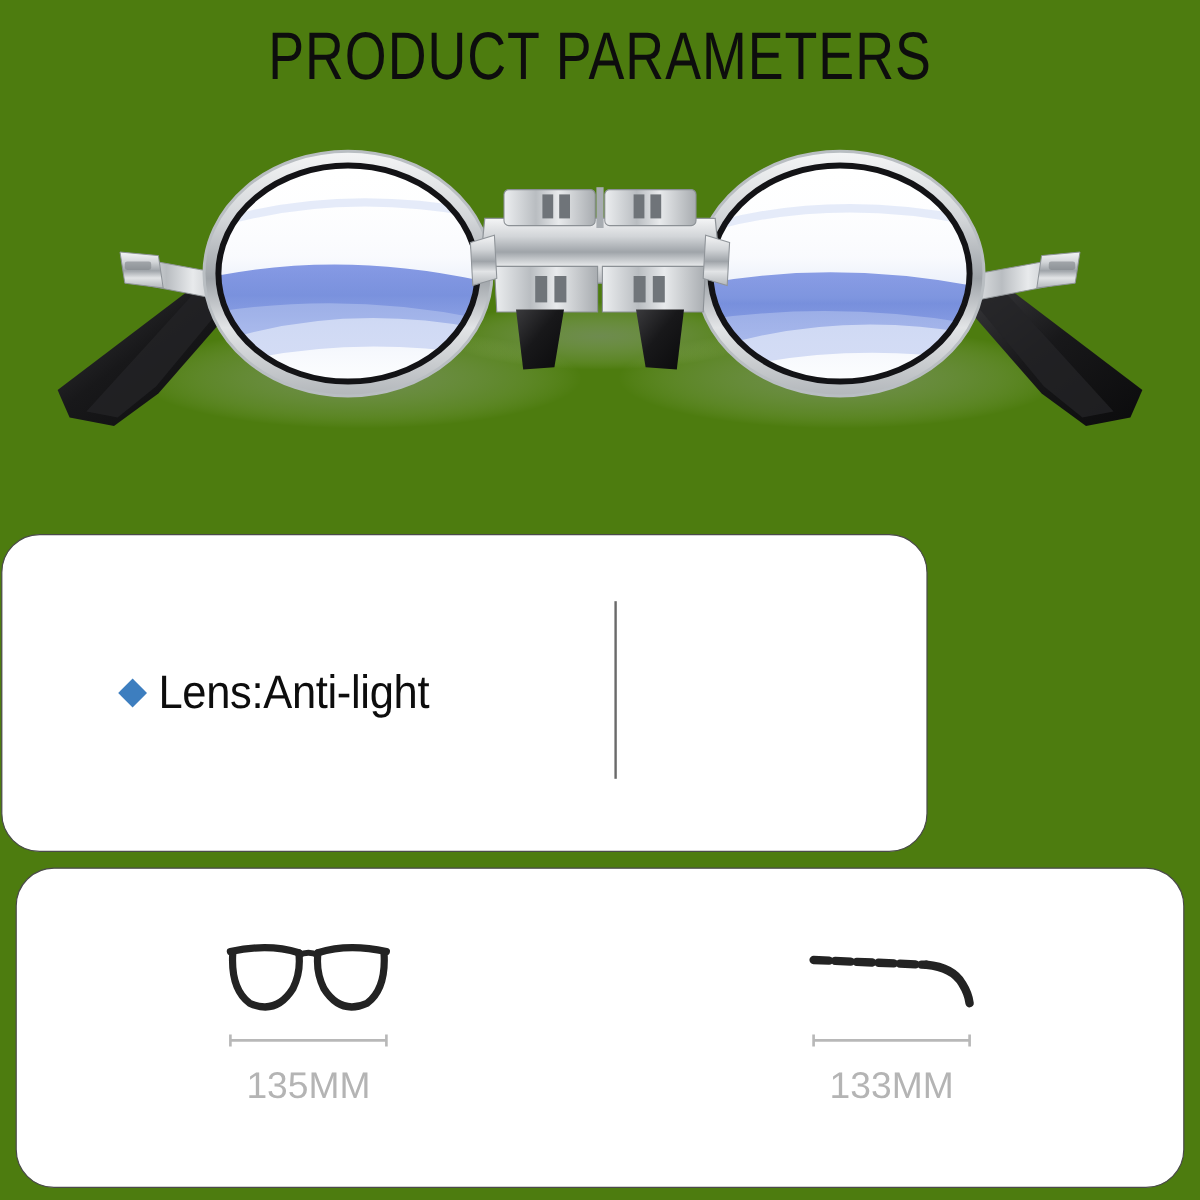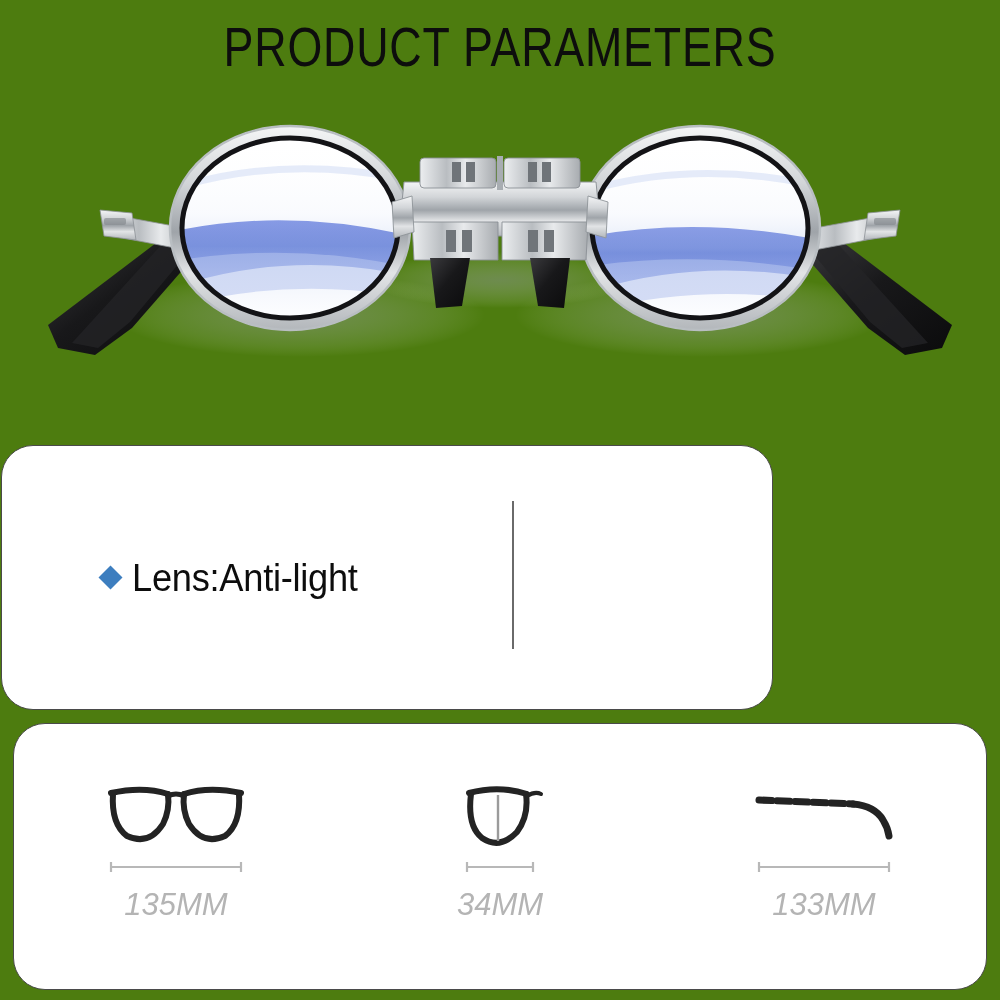--- a/index.html
+++ b/index.html
@@ -118,21 +118,20 @@
 
   
   .dims-row {
     position: absolute;
     left: 0;
     top: 48px;
     width: 100%;
     display: flex;
     justify-content: space-around;
     align-items: flex-end;
-    font-style: italic;
   }
   .dim-item {
     width: 175px;
     display: flex;
     flex-direction: column;
     align-items: center;
   }
   .dim-figure {
     height: 80px;
     display: flex;
@@ -306,38 +305,20 @@
         </div>
         <svg class="dim-bar" width="150" height="12" viewBox="0 0 150 12">
           <line x1="10" y1="6" x2="140" y2="6" stroke="#b8b8b8" stroke-width="2.2"></line>
           <line x1="10" y1="1" x2="10" y2="11" stroke="#b8b8b8" stroke-width="2.2"></line>
           <line x1="140" y1="1" x2="140" y2="11" stroke="#b8b8b8" stroke-width="2.2"></line>
         </svg>
         <div class="dim-label">135MM</div>
       </div>
 
 
-      <div class="dim-item">
-        <div class="dim-figure">
-          <svg width="100" height="72" viewBox="0 0 100 72" xmlns="http://www.w3.org/2000/svg">
-            <g fill="none" stroke="#232323" stroke-width="6" stroke-linecap="round">
-              <path d="M21,14 q-4,32 11,44 q18,12 35,-6 q12,-16 9,-38"></path>
-              <path d="M19,13 q30,-8 58,1"></path>
-              <path d="M77,16 q8,-5 14,-2" stroke-width="4"></path>
-            </g>
-            <line x1="48" y1="15" x2="48" y2="61" stroke="#9b9b9b" stroke-width="2.4"></line>
-          </svg>
-        </div>
-        <svg class="dim-bar" width="100" height="12" viewBox="0 0 100 12">
-          <line x1="17" y1="6" x2="83" y2="6" stroke="#b8b8b8" stroke-width="2.2"></line>
-          <line x1="17" y1="1" x2="17" y2="11" stroke="#b8b8b8" stroke-width="2.2"></line>
-          <line x1="83" y1="1" x2="83" y2="11" stroke="#b8b8b8" stroke-width="2.2"></line>
-        </svg>
-        <div class="dim-label">34MM</div>
-      </div>
 
 
       <div class="dim-item">
         <div class="dim-figure">
           <svg width="150" height="72" viewBox="0 0 150 72" xmlns="http://www.w3.org/2000/svg">
             <g fill="none" stroke="#232323" stroke-linecap="round">
               <path d="M10,20 L104,24" stroke-width="7" stroke-dasharray="13 5"></path>
               <path d="M104,24 q22,2 30,16 q5,8 6,16" stroke-width="7"></path>
             </g>
           </svg>

